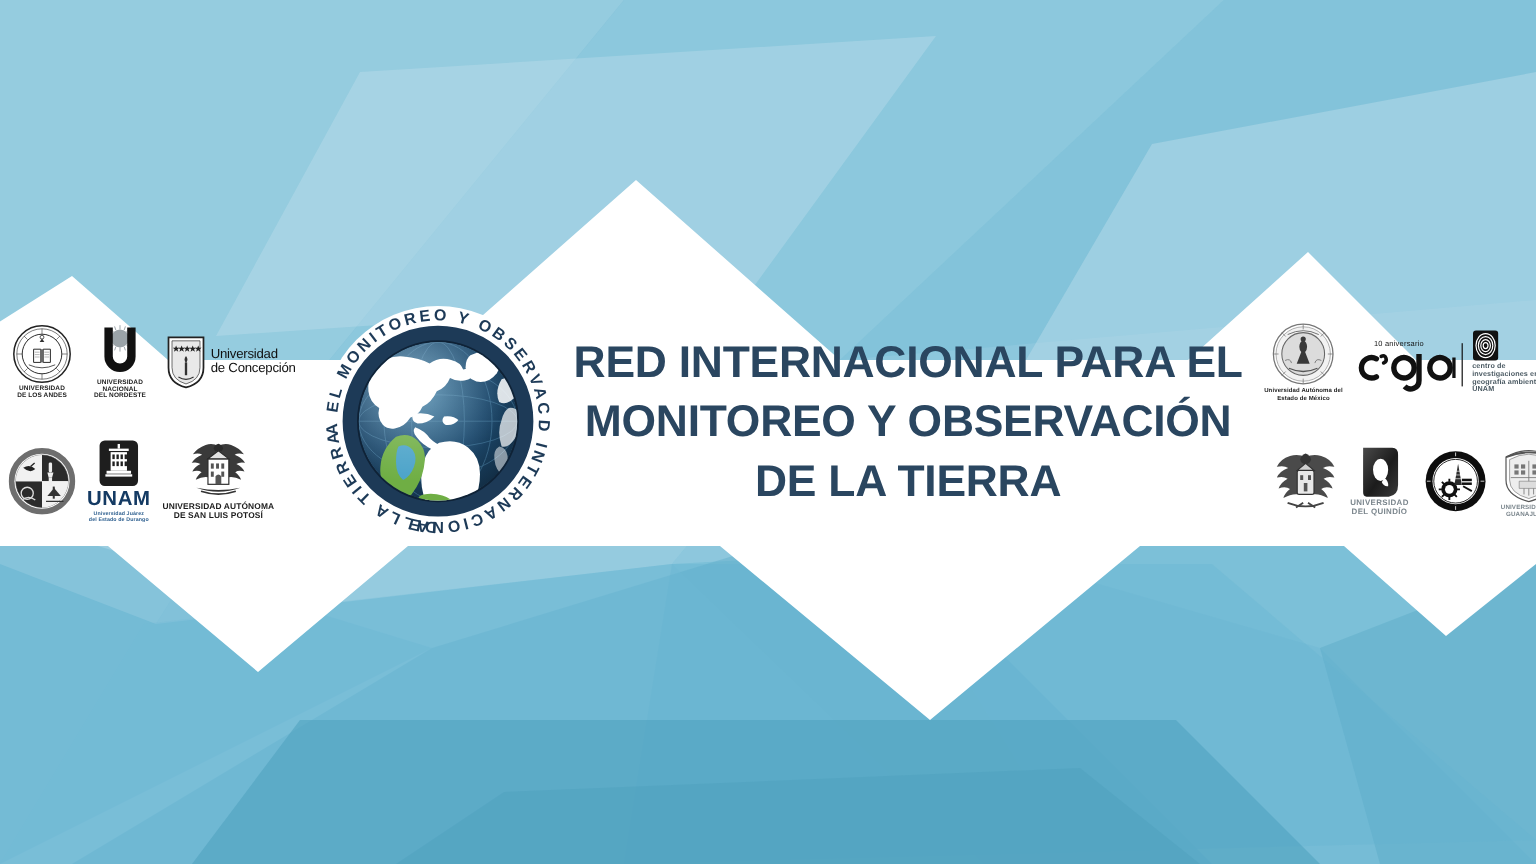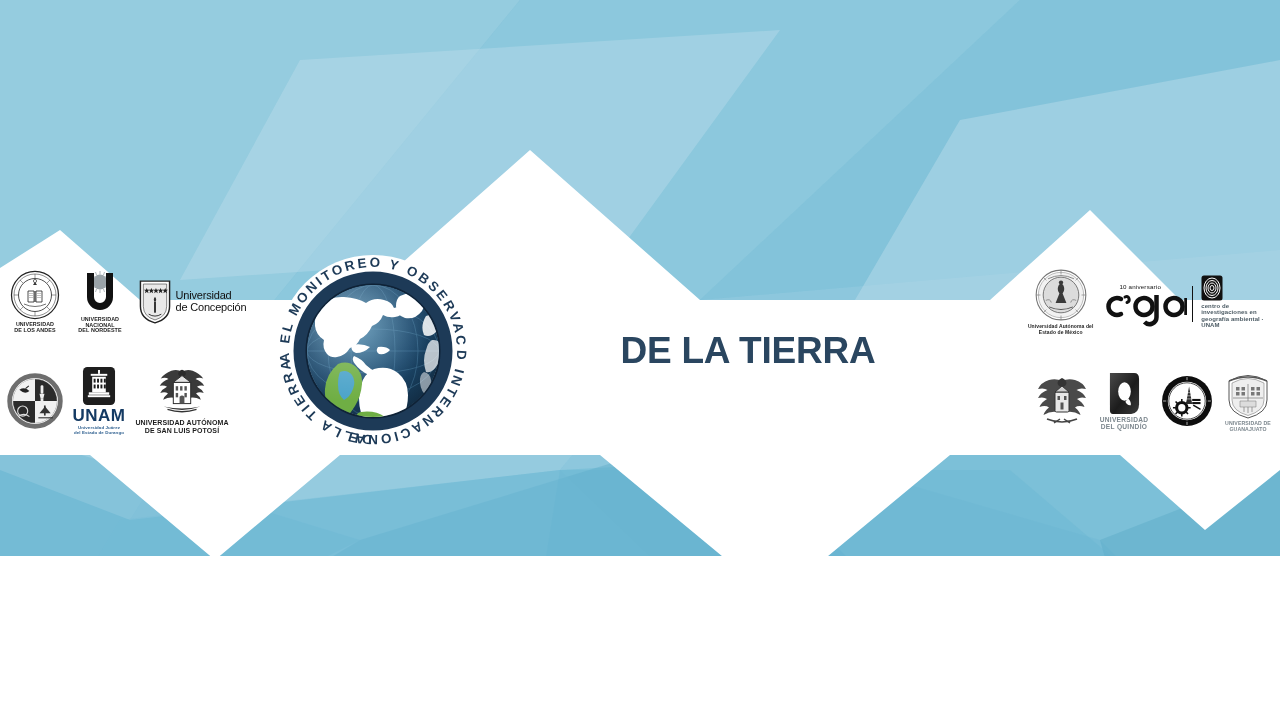--- a/index.html
+++ b/index.html
@@ -1,20 +1,20 @@
 <!DOCTYPE html>
 <html><head>
 <meta charset="utf-8">
 <style>
   html,body{margin:0;padding:0;background:#fff;}
   body{font-family:"Liberation Sans",sans-serif;}
 
   #banner{
     position:relative;
-    width:1280px;height:556px;
+    width:1280px;height:720px;
     overflow:hidden;
     background:#7cc0d8;
   }
 
   
   .bg-svg{position:absolute;inset:0;width:1280px;height:720px;display:block;}
 
   
   .band-svg{position:absolute;inset:0;width:1280px;height:720px;display:block;}
 
@@ -340,20 +340,22 @@
           <path fill="#ffffff" opacity=".5" d="M158 128 q6 1 7 8 q1 9 -4 16 q-6 -4 -7 -13 q-1 -8 4 -11z"></path>
 
           <circle cx="107" cy="107" r="66" fill="url(#glow)"></circle>
           <path d="M107 41 a66 66 0 0 1 0 132 a66 66 0 0 1 0 -132z" fill="#0a1a2a" opacity=".0"></path>
           <path d="M155 48 a66 66 0 0 1 0 118 a84 84 0 0 0 0 -118z" fill="#08141f" opacity=".28"></path>
         </g>
       </svg>
     </div>
 
     <div class="title">
+      <span class="tl">RED INTERNACIONAL PARA EL</span>
+      <span class="tl">MONITOREO Y OBSERVACIÓN</span>
       <span class="tl">DE LA TIERRA</span>
     </div>
 
     <div class="logo-cluster">
 
       <div class="logo-row right">
 
         <div class="logo" style="width:78px;">
           <svg class="mark" width="54" height="54" viewBox="0 0 100 100">
             <circle cx="50" cy="50" r="46" fill="none" stroke="#777" stroke-width="2"></circle>

